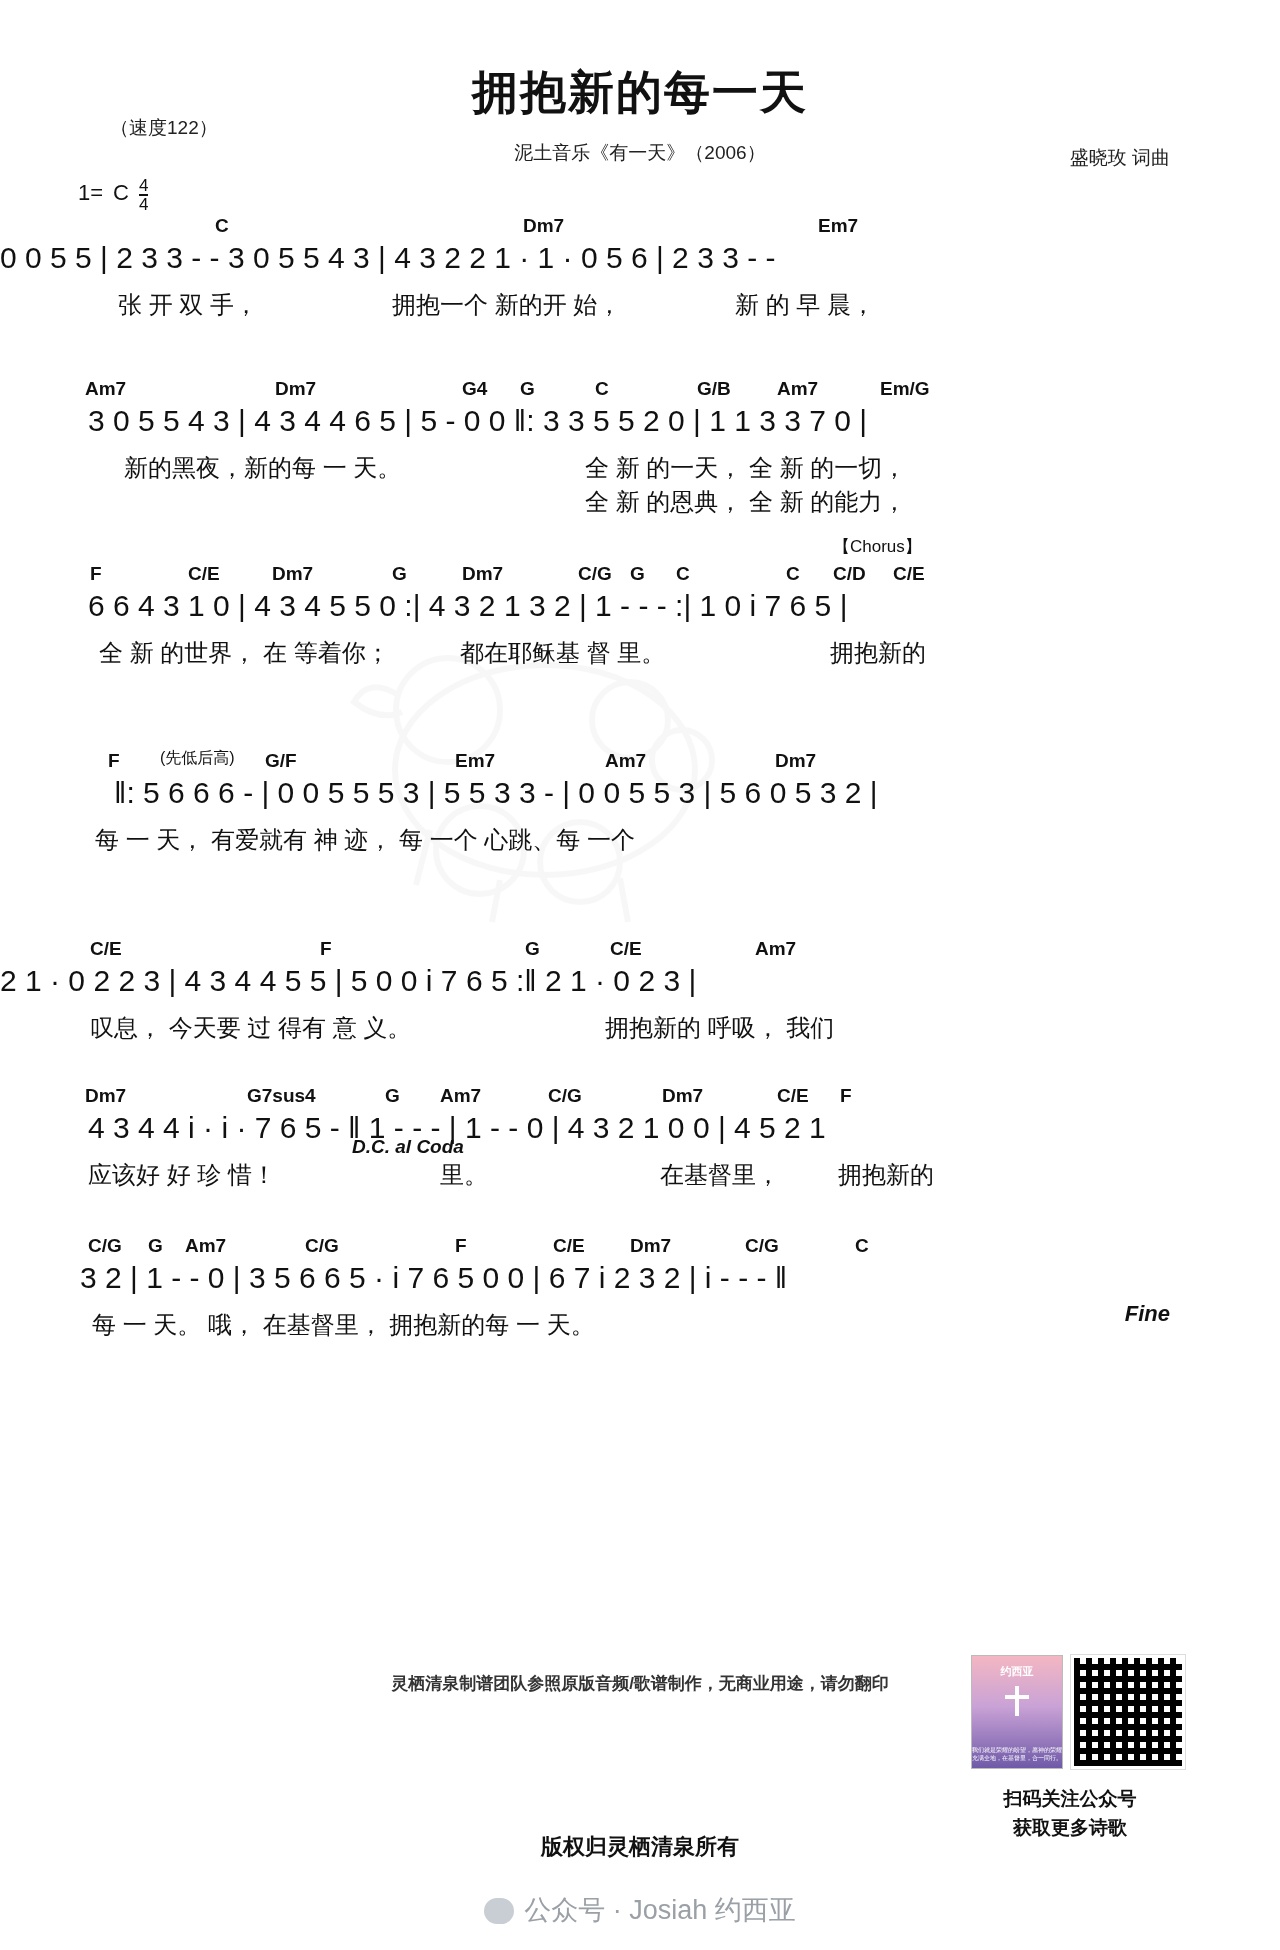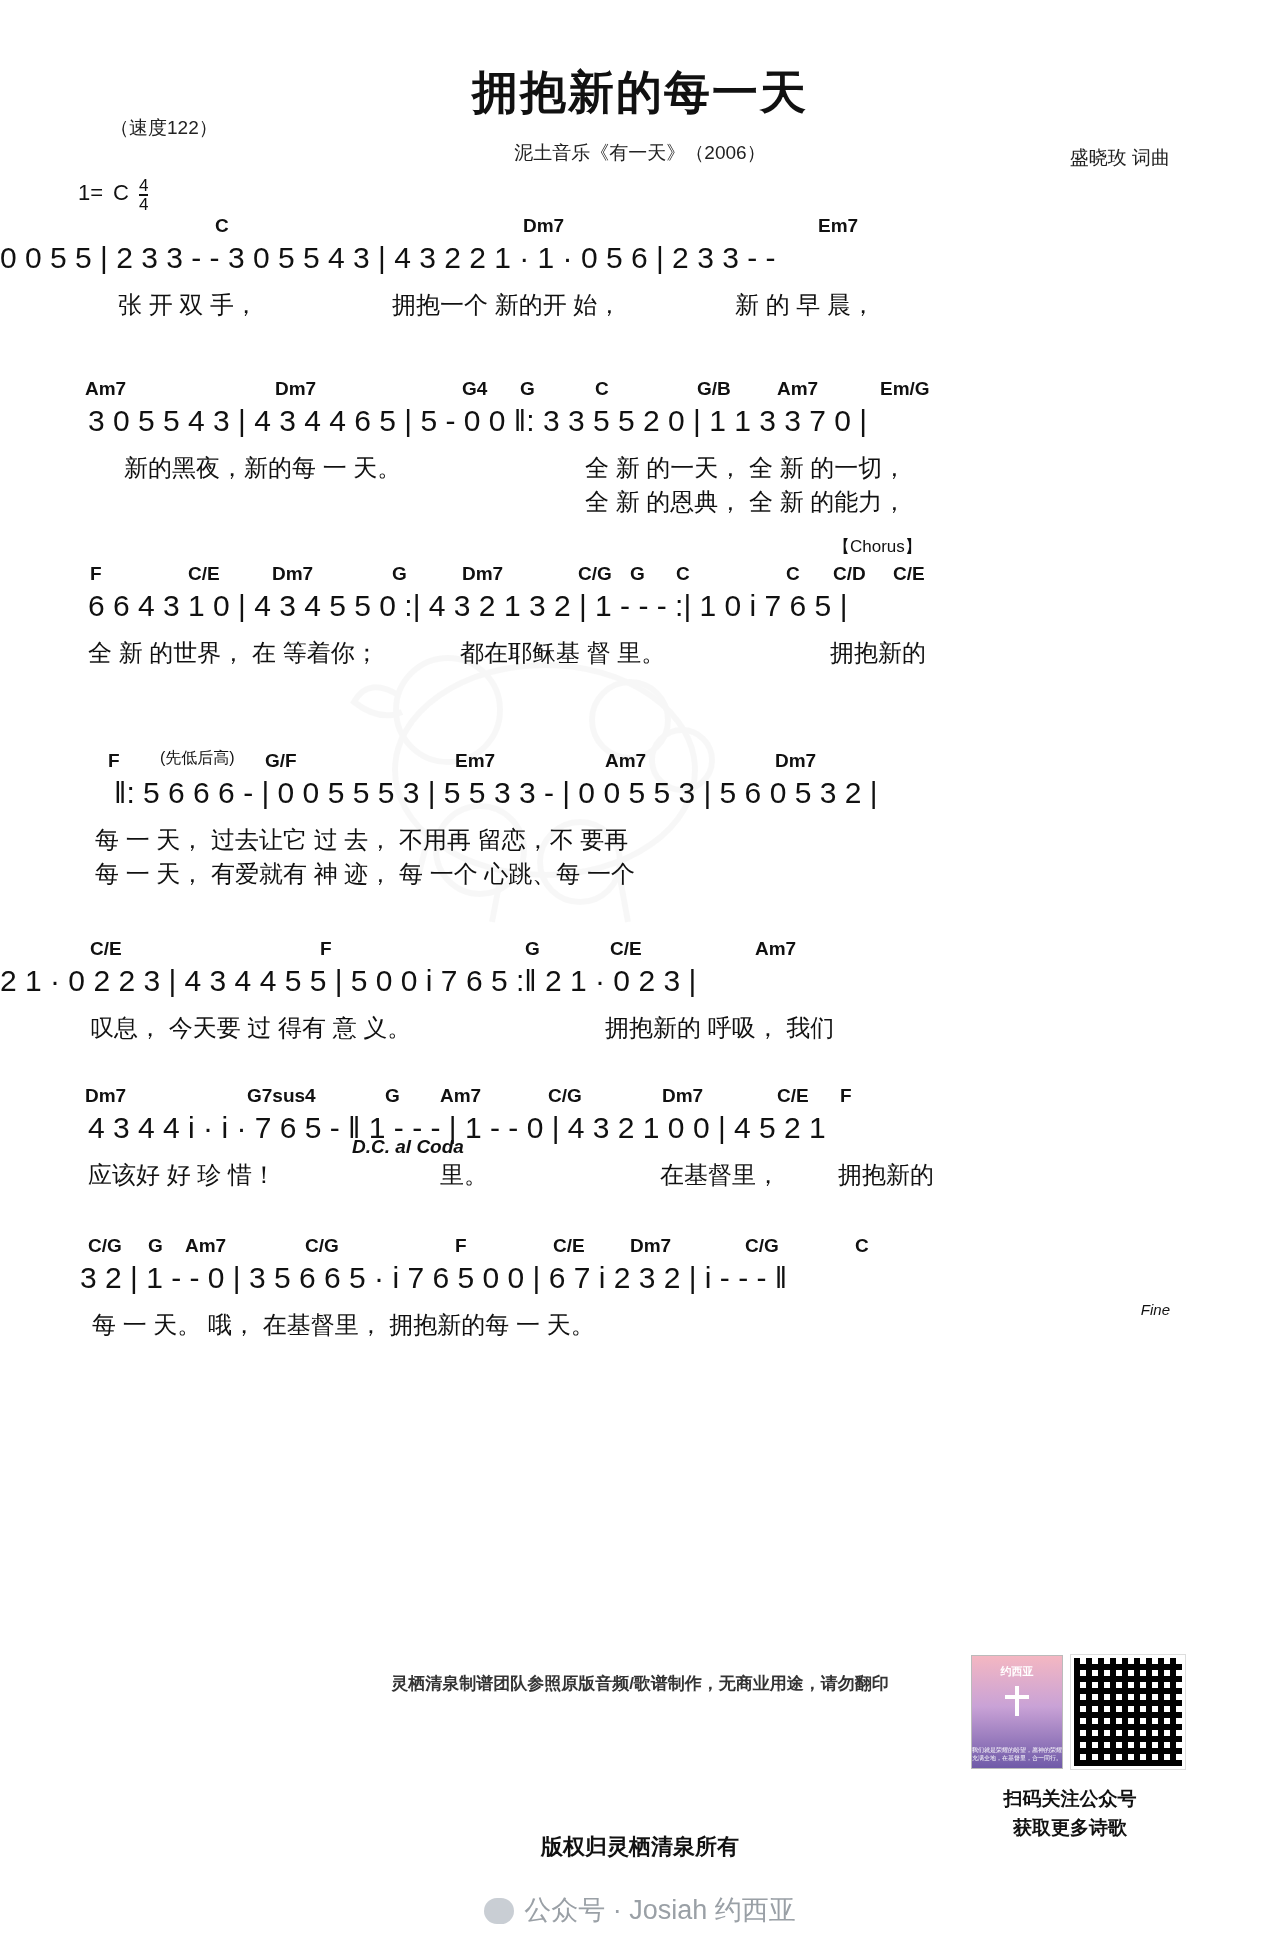--- a/index.html
+++ b/index.html
@@ -53,21 +53,21 @@
   .poster .pb{position:absolute;bottom:6px;left:0;right:0;text-align:center;font-size:6px;color:#fff;line-height:1.35;}
   .qr{width:108px;height:108px;background:
       repeating-linear-gradient(90deg,#000 0 6px,#fff 6px 12px),
       repeating-linear-gradient(0deg,#000 0 6px,transparent 6px 12px);
       background-blend-mode:multiply;border:3px solid #fff;outline:1px solid #ddd;}
   .qrtext{position:absolute;right:95px;top:1785px;text-align:center;width:230px;font-size:19px;line-height:1.5;color:#111;font-weight:bold;}
 
   .wechat{position:absolute;left:0;right:0;bottom:22px;text-align:center;font-size:27px;color:#9aa0a6;}
   .wechat .wx{display:inline-block;width:30px;height:26px;border-radius:13px;background:#c9ced4;position:relative;top:5px;margin-right:10px;}
 
-  .fine{position:absolute;right:120px;font-style:italic;font-weight:normal;font-size:15px;margin-left:40px;}
+  .fine{position:absolute;right:120px;font-style:italic;font-weight:bold;font-size:22px;margin-left:40px;}
   .dcal{position:absolute;font-style:italic;font-weight:bold;font-size:19px;line-height:1.05;}
 </style>
 </head>
 <body>
 
 <div class="sheet">
 
   <svg class="watermark" viewBox="0 0 430 330">
     <g fill="none" stroke="#b9b9b9" stroke-width="6">
       <ellipse cx="215" cy="170" rx="150" ry="105"></ellipse>
@@ -141,39 +141,36 @@
       <span class="chord" style="left:462px">Dm7</span>
       <span class="chord" style="left:578px">C/G</span>
       <span class="chord" style="left:630px">G</span>
       <span class="chord" style="left:676px">C</span>
       <span class="chord" style="left:786px">C</span>
       <span class="chord" style="left:833px">C/D</span>
       <span class="chord" style="left:893px">C/E</span>
     </div>
     <div class="notes" style="padding-left:88px">6 6 4 3 1 0 | 4 3 4 5 5 0 :| 4 3 2 1 3  2 | 1 - - - :| 1 0 i 7 6 5 |</div>
     <div class="lyr">
-      <span class="w" style="left:88px">全 新 的世界，  在 等着你；</span>
+      <span class="w" style="left:99px">全 新 的世界，  在 等着你；</span>
       <span class="w" style="left:460px">都在耶稣基 督 里。</span>
       <span class="w" style="left:830px">拥抱新的</span>
     </div>
   </div>
 
   <div class="sys" style="top:750px">
     <div class="chords">
       <span class="chord" style="left:108px">F</span>
       <span class="mark small" style="left:160px;top:-2px">(先低后高)</span>
       <span class="chord" style="left:265px">G/F</span>
       <span class="chord" style="left:455px">Em7</span>
       <span class="chord" style="left:605px">Am7</span>
       <span class="chord" style="left:775px">Dm7</span>
     </div>
     <div class="notes" style="padding-left:114px">‖: 5 6  6 6 - | 0 0 5 5 5 3 | 5 5 3 3 - | 0 0 5 5 3 | 5 6 0 5 3 2 |</div>
-    <div class="lyr">
-      <span class="w" style="left:95px">每 一 天，    过去让它 过 去，      不用再 留恋，不 要再</span>
-    </div>
     <div class="lyr">
       <span class="w" style="left:95px">每 一 天，    有爱就有 神 迹，      每 一个 心跳、每 一个</span>
     </div>
   </div>
 
   <div class="sys" style="top:938px">
     <div class="chords">
       <span class="chord" style="left:90px">C/E</span>
       <span class="chord" style="left:320px">F</span>
       <span class="chord" style="left:525px">G</span>

